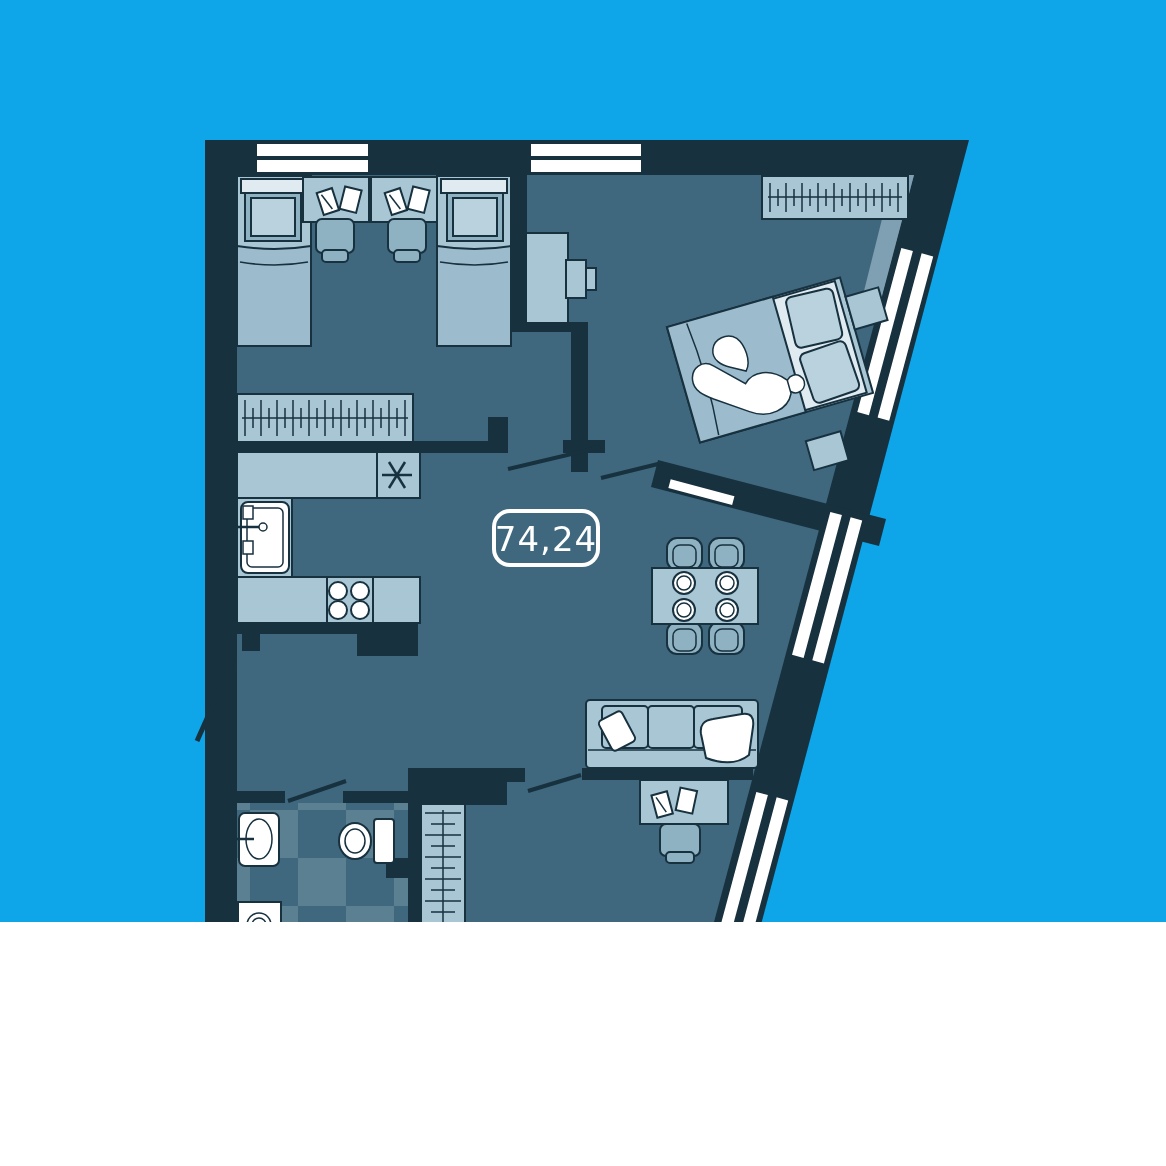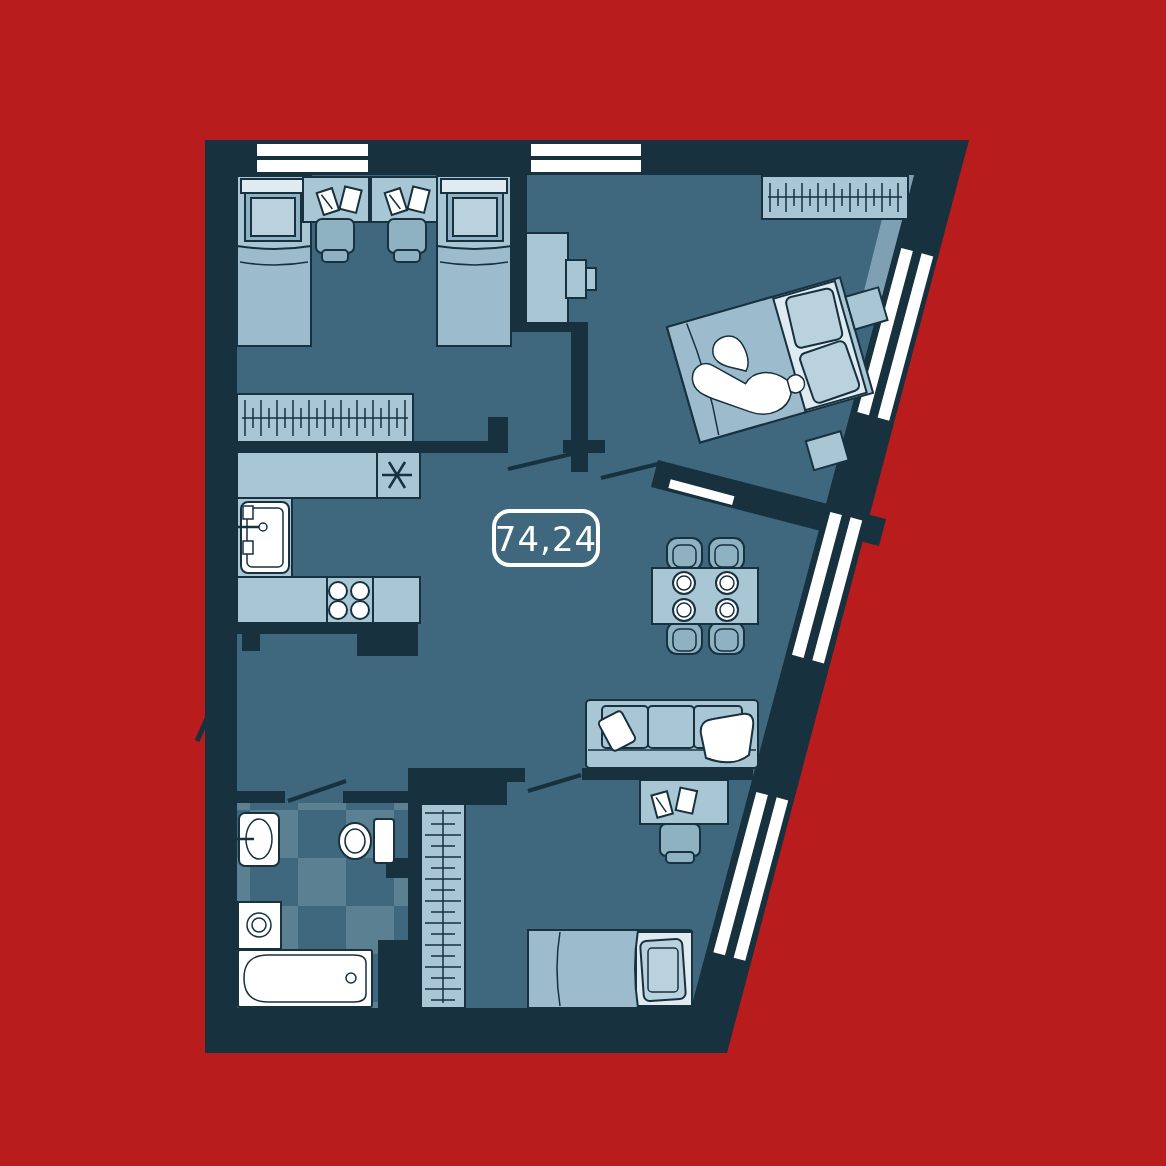--- a/index.html
+++ b/index.html
@@ -1,17 +1,17 @@
 <!DOCTYPE html>
 <html><head>
 <meta charset="utf-8">
 <title>Floor plan</title>
 <style>
   html,body{margin:0;padding:0;background:#ffffff;}
-  .stage{width:1166px;height:1166px;position:relative;background:#b91c1c;
+  .stage{width:1166px;height:922px;position:relative;background:#0ea5e9;
          font-family:"DejaVu Sans", sans-serif;}
   svg{display:block;}
   .area-text{font-family:"DejaVu Sans", sans-serif;font-size:34px;fill:#ffffff;letter-spacing:1px;}
 </style>
 </head>
 <body>
 
 <div class="stage">
 <svg width="1166" height="1166" viewBox="0 0 1166 1166">
   <defs>

